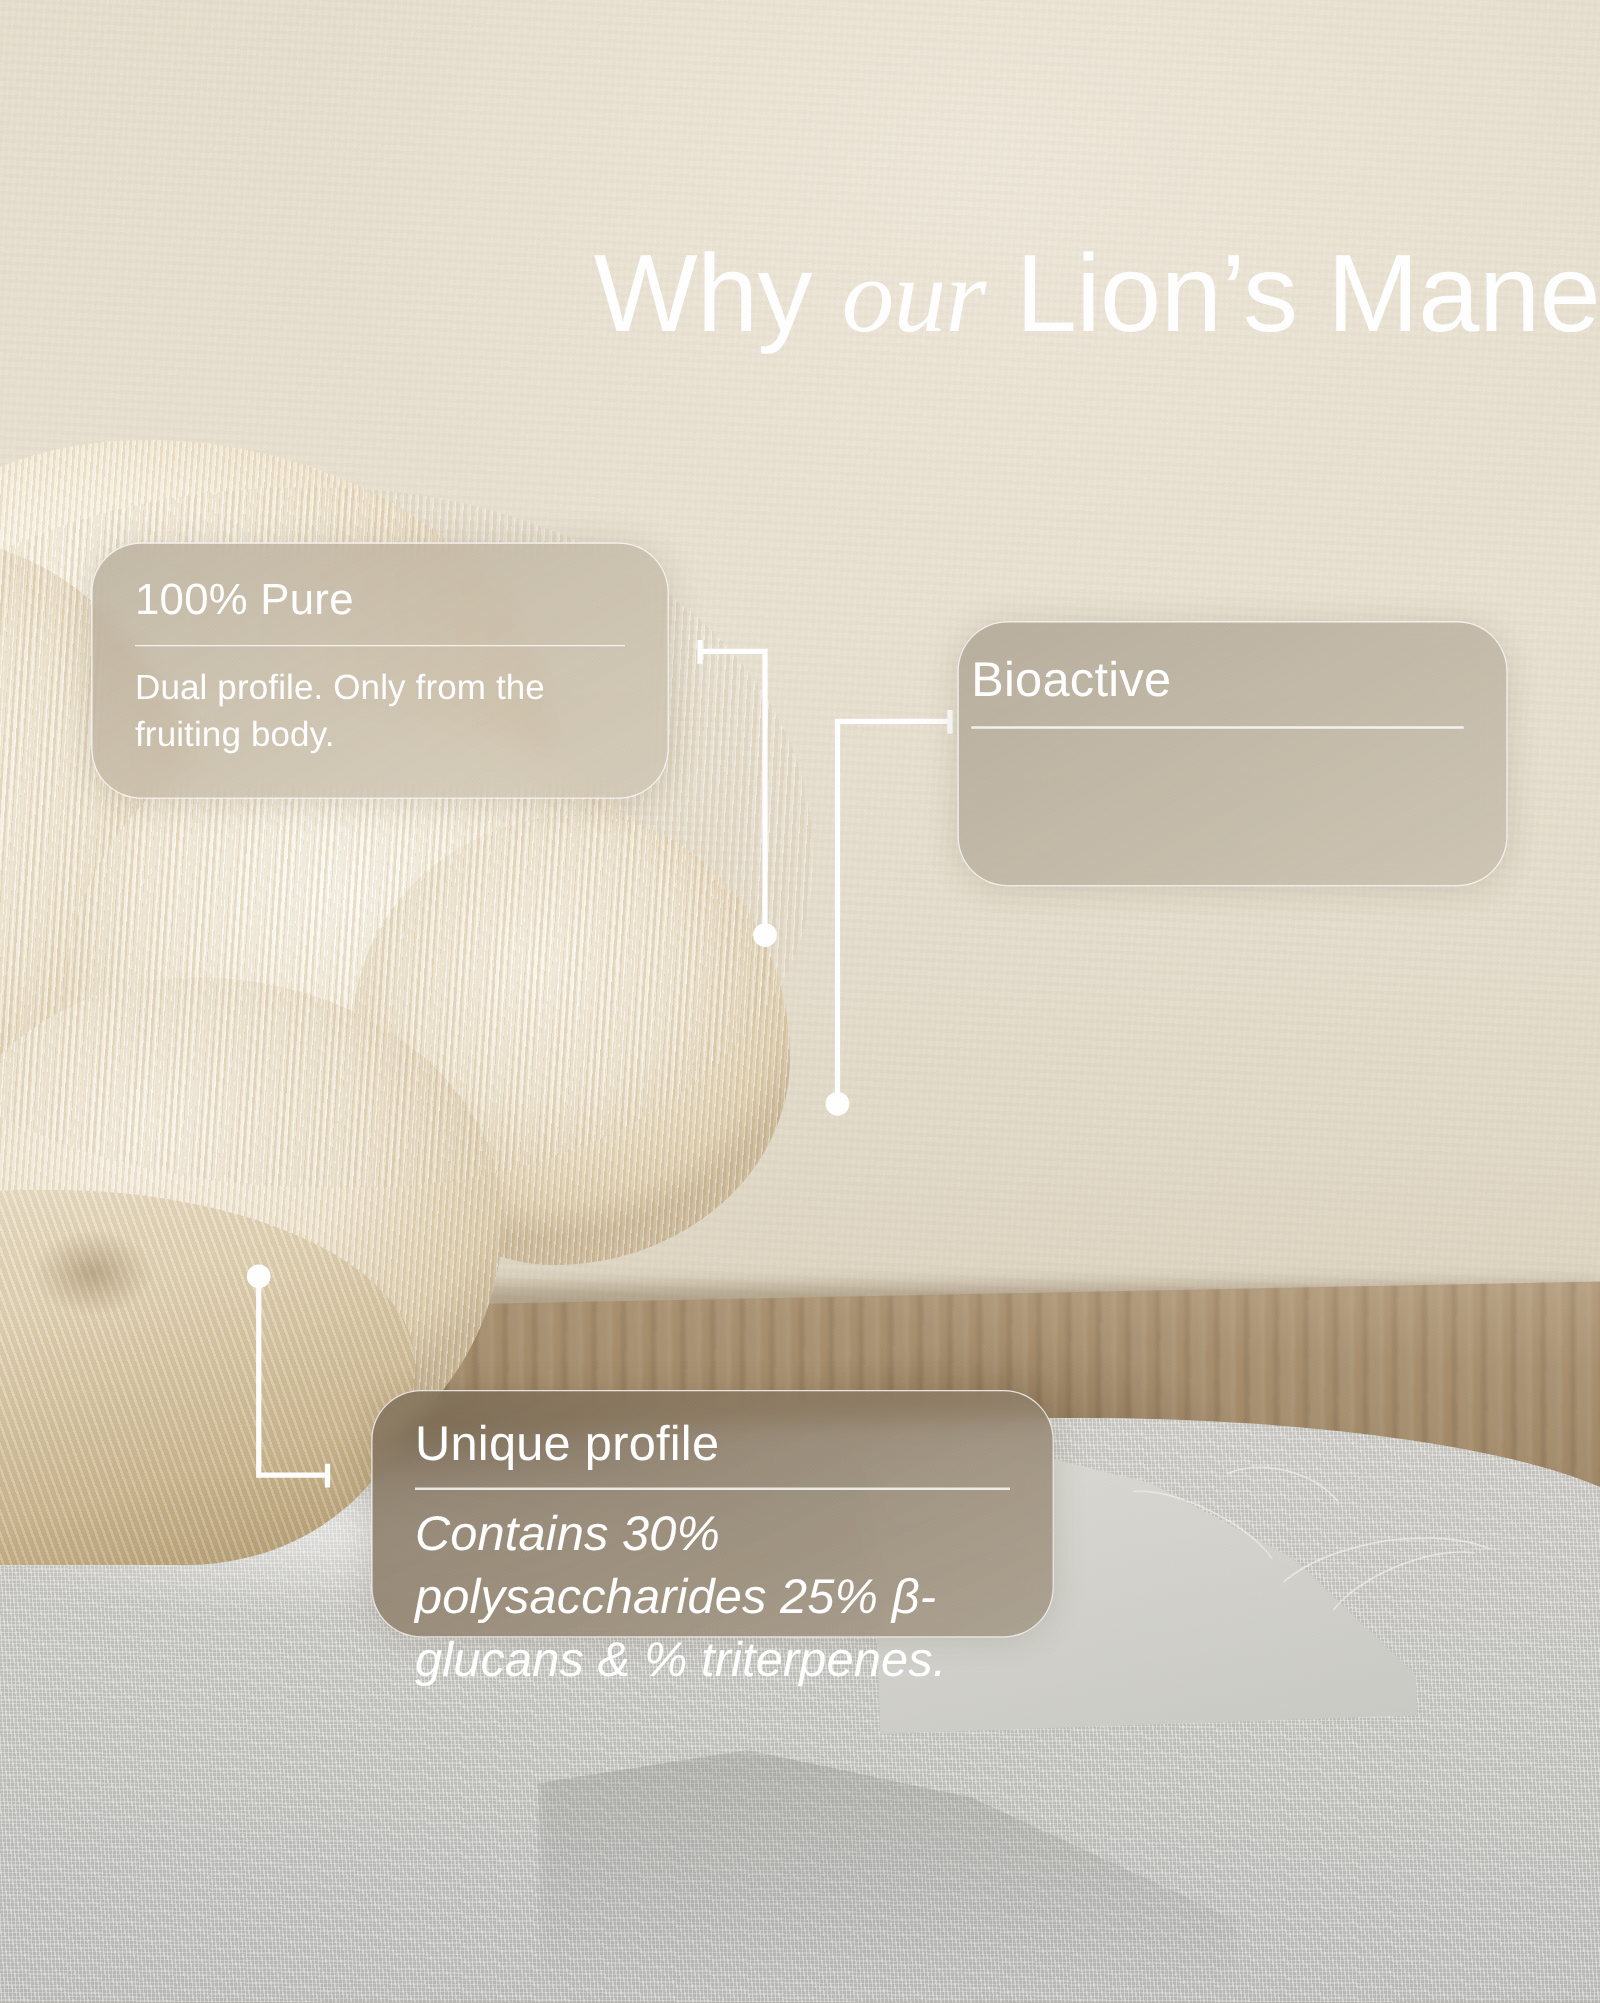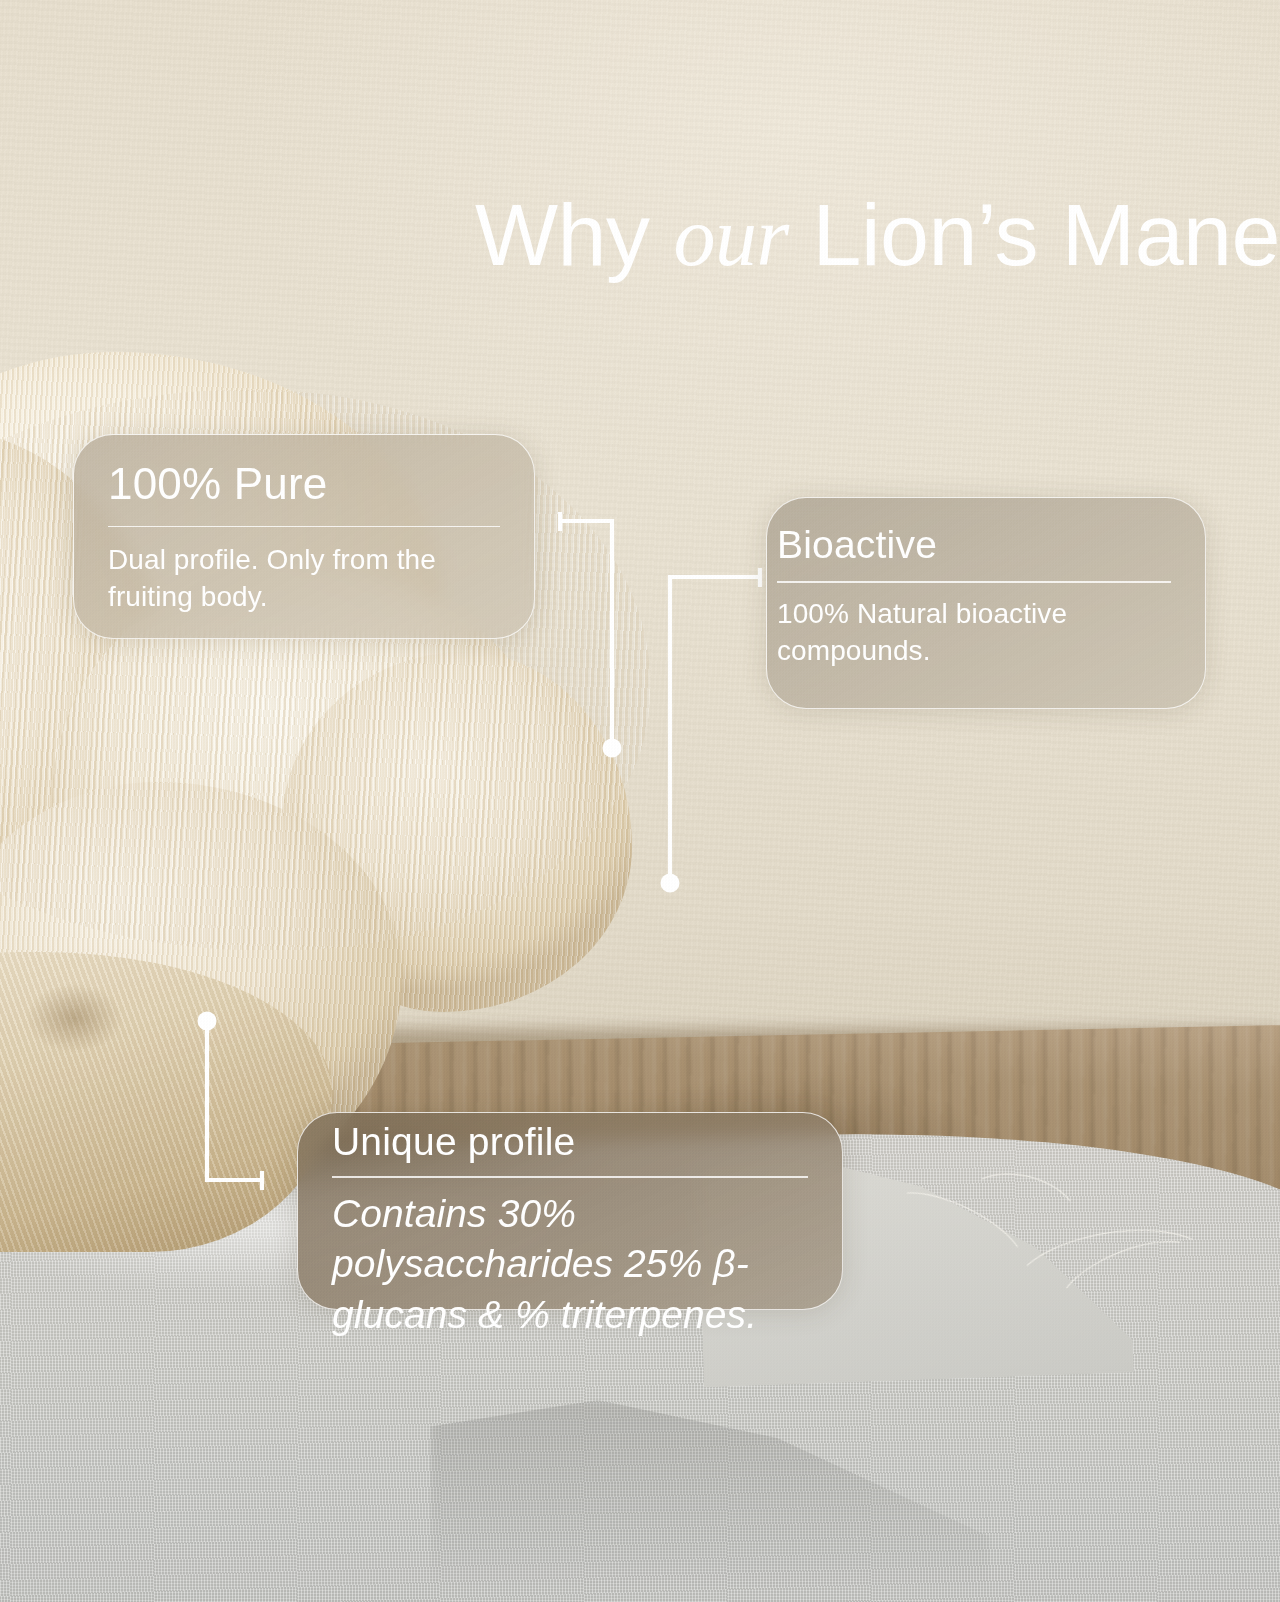--- a/index.html
+++ b/index.html
@@ -179,36 +179,36 @@
   .card .rule{
     height:1.4px; background:rgba(255,255,255,.82);
     margin:14px 0 14px 0;
   }
   .card p{ font-weight:400; line-height:1.33; letter-spacing:.1px; }
 
   #card-pure{
     left:73px; top:434px; width:462px; height:205px;
     background:linear-gradient(152deg, rgba(176,164,144,.70) 0%, rgba(186,175,155,.62) 48%, rgba(198,188,170,.55) 100%);
   }
-  #card-pure h3{ font-size:44px; }
+  #card-pure h3{ font-size:35px; }
   #card-pure .rule{ margin-top:18px; }
   #card-pure p{ font-size:28px; }
 
   #card-bio{
     left:766px; top:497px; width:440px; height:212px;
     background:linear-gradient(152deg, rgba(170,160,142,.76) 0%, rgba(180,170,152,.68) 52%, rgba(192,183,166,.60) 100%);
     padding-left:10px;
   }
   #card-bio h3{ font-size:39px; }
   #card-bio .rule{ margin-top:16px; margin-bottom:12px; }
   #card-bio p{ font-size:28px; }
 
   #card-profile{
     left:297px; top:1112px; width:546px; height:198px;
-    padding:8px 34px 26px 34px;
+    padding:22px 34px 26px 34px;
     background:linear-gradient(155deg, rgba(124,108,86,.82) 0%, rgba(140,124,102,.78) 46%, rgba(158,144,124,.72) 100%);
   }
   #card-profile h3{ font-size:39px; }
   #card-profile .rule{ margin-top:14px; margin-bottom:11px; }
   #card-profile p{ font-size:39px; line-height:1.3;font-style:italic; }
 
   
   .grain{
     position:absolute; inset:0; pointer-events:none;
     background:repeating-conic-gradient(rgba(255,255,255,.025) 0% 25%, rgba(0,0,0,.018) 0% 50%);
@@ -269,21 +269,20 @@
 
   <div class="card" id="card-pure">
     <h3>100% Pure</h3>
     <div class="rule"></div>
     <p>Dual profile. Only from the fruiting body.</p>
   </div>
 
   <div class="card" id="card-bio">
     <h3>Bioactive</h3>
     <div class="rule"></div>
-    <p>100% Natural bioactive compounds.</p>
   </div>
 
   <div class="card" id="card-profile">
     <h3>Unique profile</h3>
     <div class="rule"></div>
     <p>Contains 30% polysaccharides 25% β-glucans &amp; % triterpenes.</p>
   </div>
 
   <div class="grain"></div>
 </div>

